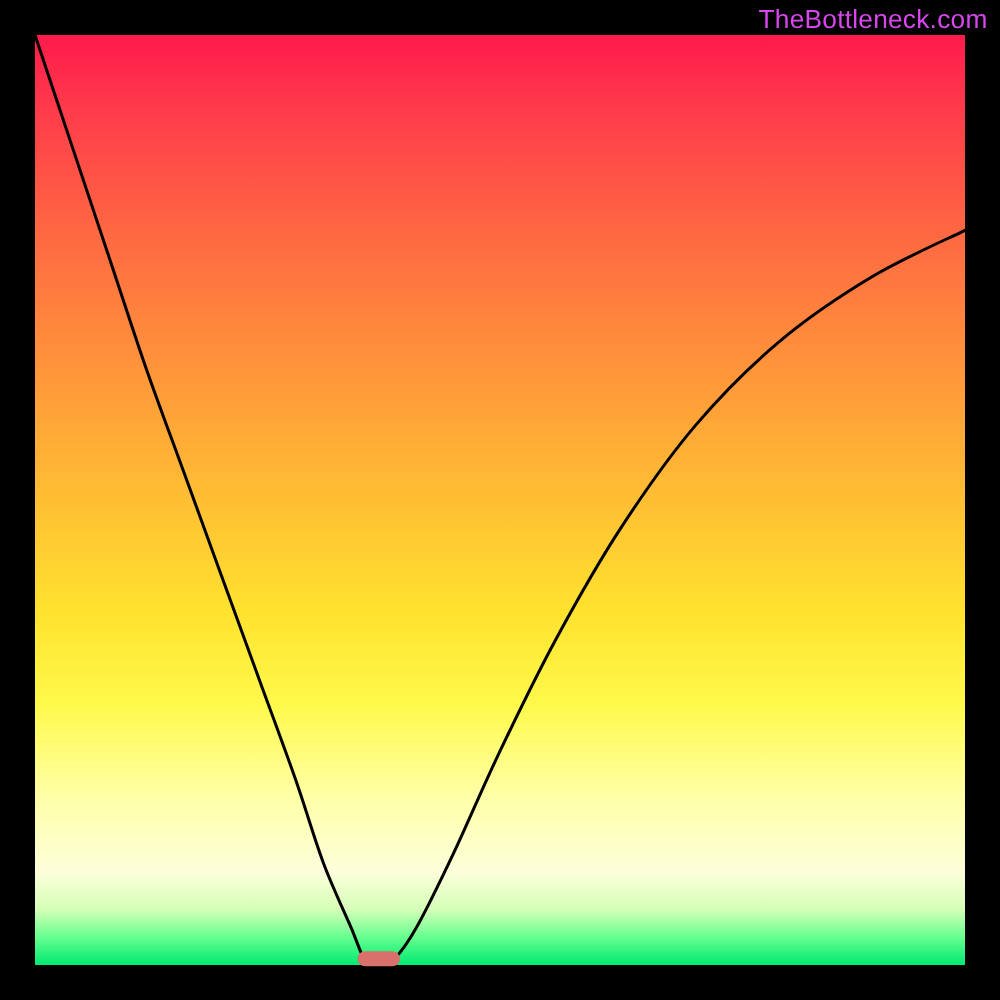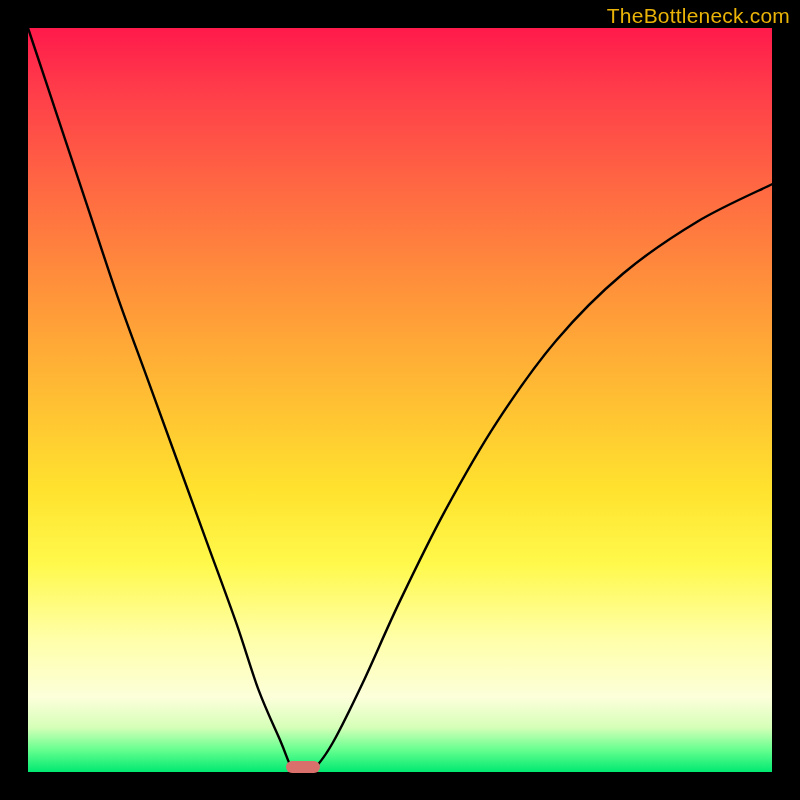--- a/index.html
+++ b/index.html
@@ -38,21 +38,21 @@
       #fcffda 90%,
       #d6ffb8 94%,
       #67ff8f 97%,
       #00e971 100%
     );
   }
   .watermark {
     position: absolute;
     top: 4px;
     right: 10px;
-    color: #eab308;
+    color: #d946ef;
     font-size: 21px;
     letter-spacing: 0.2px;
     font-weight: 500;
     user-select: none;
   }
   svg.curve {
     position: absolute;
     left: 0;
     top: 0;
     width: 744px;

